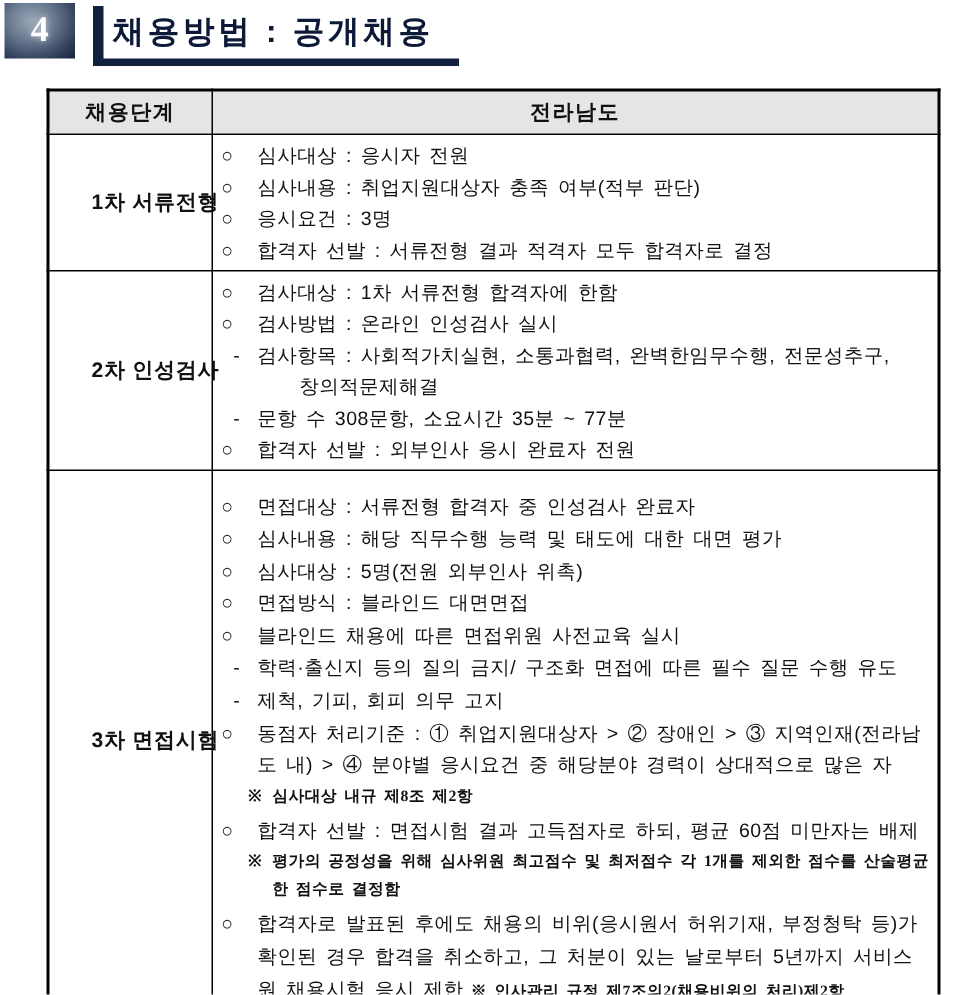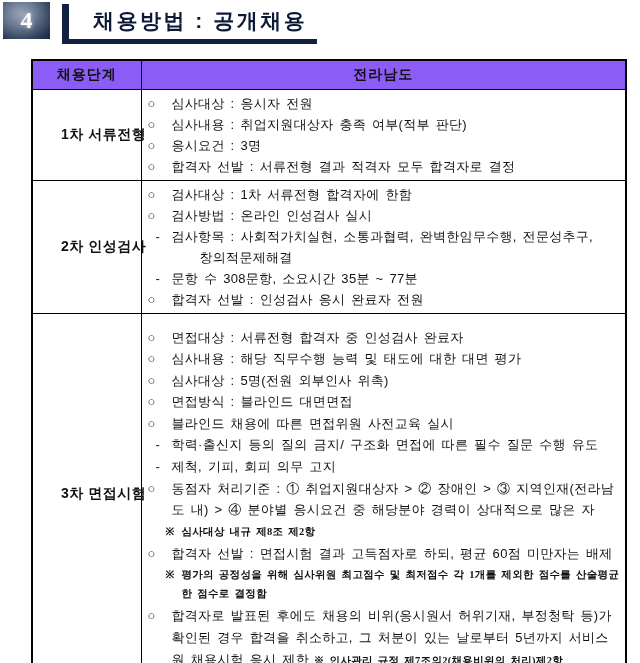--- a/index.html
+++ b/index.html
@@ -26,21 +26,21 @@
     font-size: 24px;
     font-weight: bold;
     display: flex; align-items: center; justify-content: center;
     text-shadow: 0 0 4px rgba(255,255,255,0.55);
   }
   .title-box {
     margin-left: 12px;
     margin-top: 2px;
     border-left: 7px solid #11203f;
     border-bottom: 5px solid #11203f;
-    padding: 3px 10px 4px 24px;
+    padding: 3px 10px 4px 6px;
     min-width: 244px;
   }
   .title-box h1 {
     font-size: 21px;
     font-weight: bold;
     color: #0c1a38;
     letter-spacing: 2.5px;
     white-space: nowrap;
   }
 
@@ -51,21 +51,21 @@
     width: 596px;
     margin: 15px 0 0 31px;
     border: 2px solid #000000;
   }
   table.recruit-table col.c1 { width: 109px; }
   table.recruit-table th, table.recruit-table td {
     border: 1px solid #000000;
   }
   thead tr { height: 29px; }
   thead th {
-    background: #8b5cf6;
+    background: #e5e5e5;
     font-size: 14px;
     font-weight: bold;
     letter-spacing: 1px;
     text-align: center;
     vertical-align: middle;
   }
   td.stage {
     text-align: center;
     vertical-align: middle;
     font-weight: bold;
@@ -175,21 +175,21 @@
           <div class="line cont">
             <span class="prefix"></span>
             <span class="txt">창의적문제해결</span>
           </div>
           <div class="line dash">
             <span class="prefix">-</span>
             <span class="txt">문항 수 308문항, 소요시간 35분 ~ 77분</span>
           </div>
           <div class="line circle">
             <span class="prefix">○</span>
-            <span class="txt">합격자 선발 : 인성검사 응시 완료자 전원</span>
+            <span class="txt">합격자 선발 : 외부인사 응시 완료자 전원</span>
           </div>
         </td>
       </tr>
       <tr>
         <td class="stage">3차 면접시험</td>
         <td class="content">
           <div class="line circle">
             <span class="prefix">○</span>
             <span class="txt">면접대상 : 서류전형 합격자 중 인성검사 완료자</span>
           </div>

